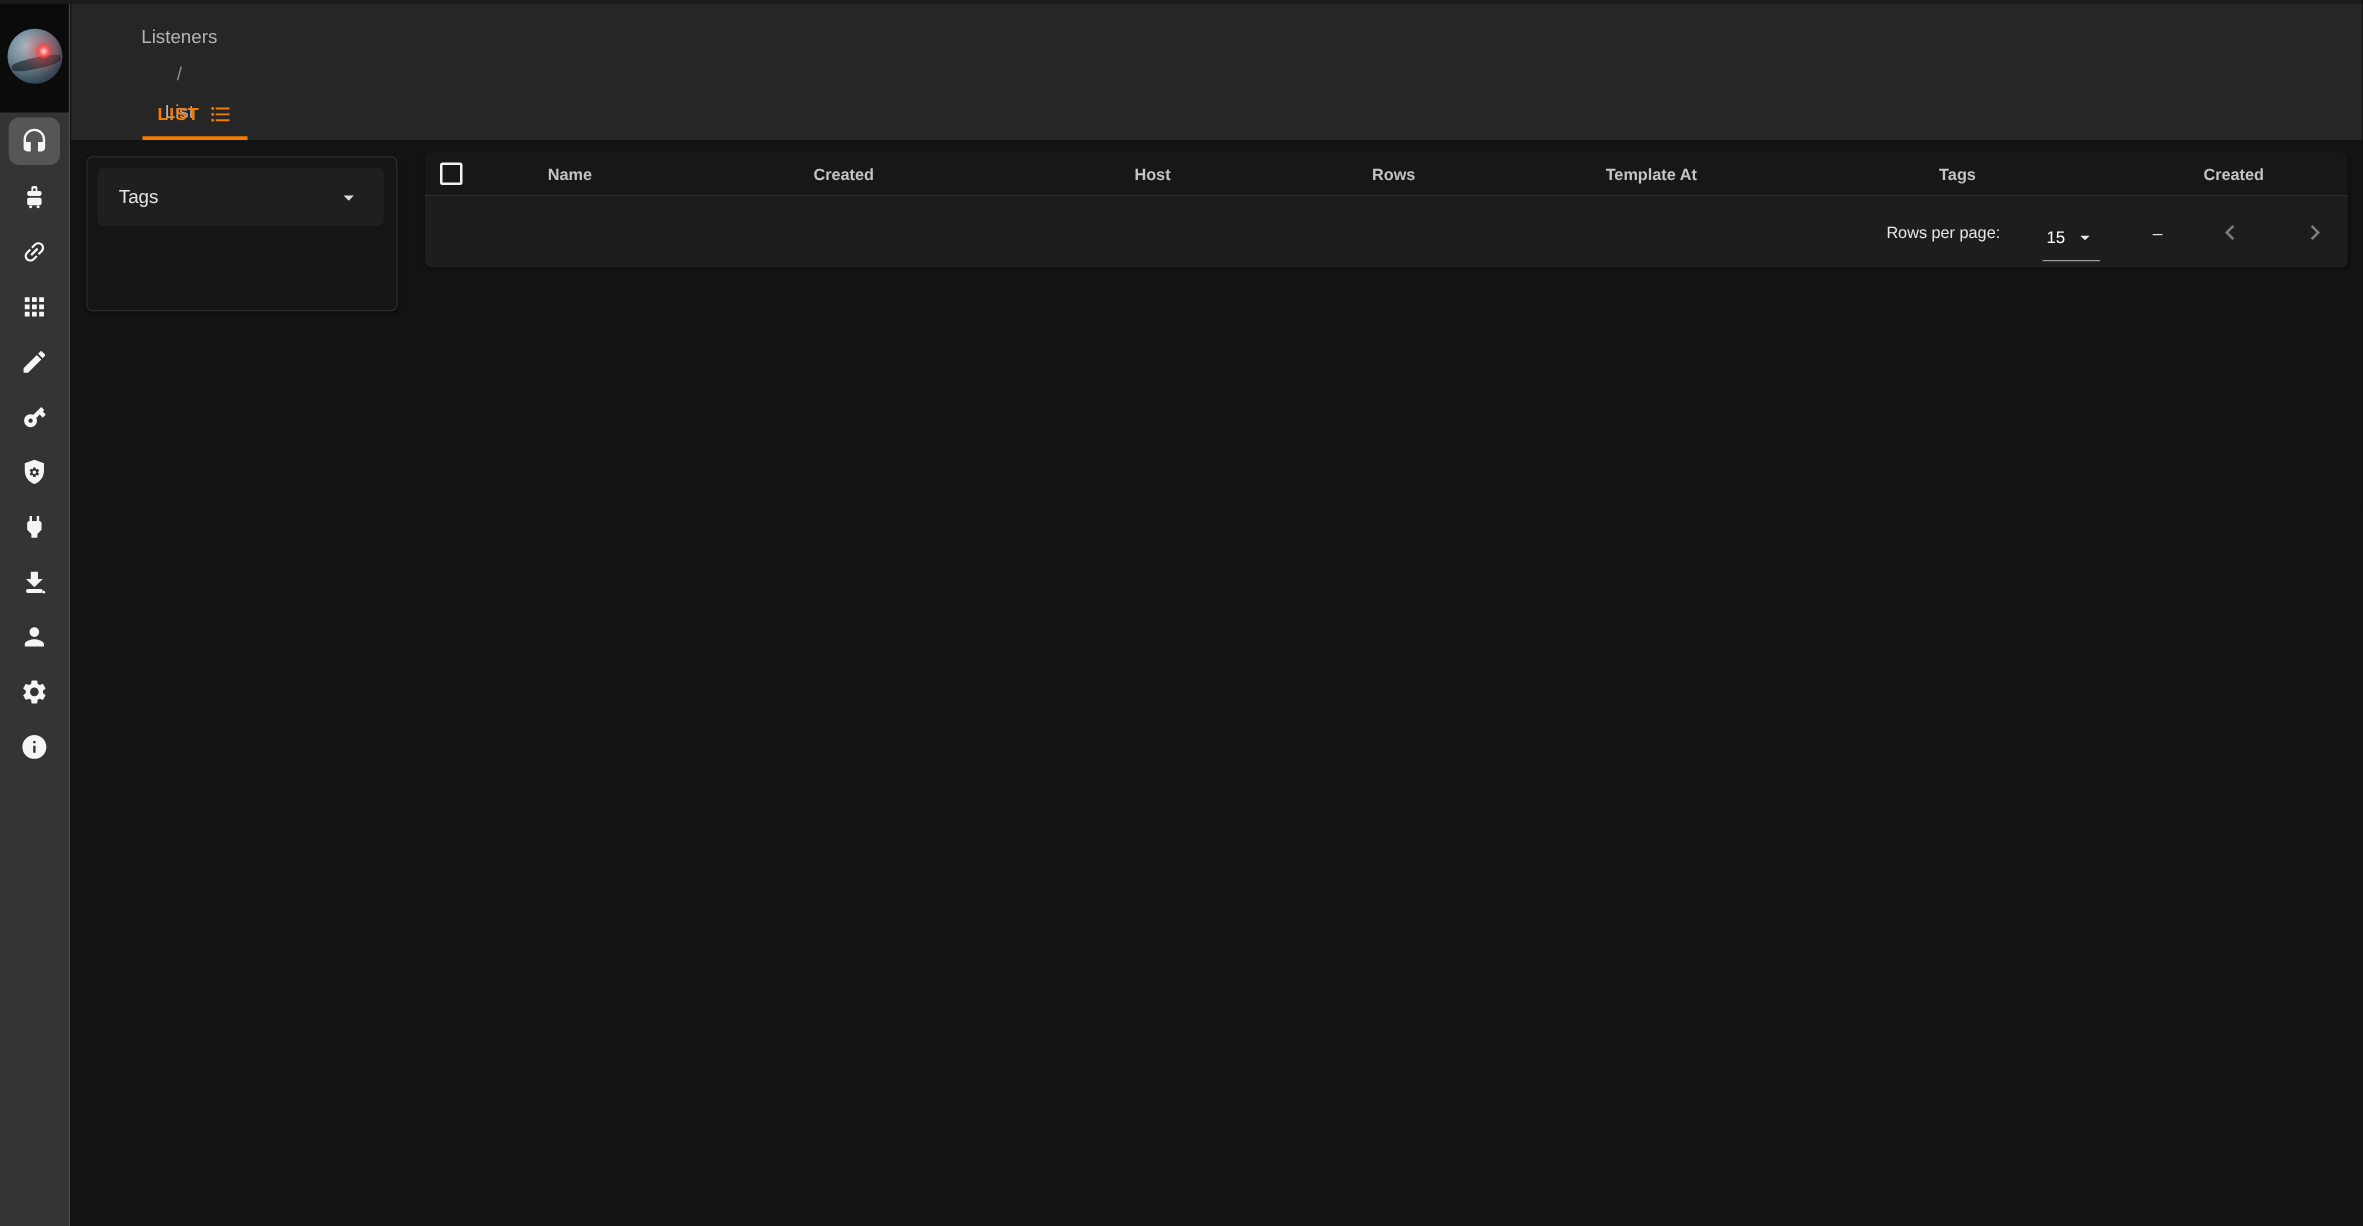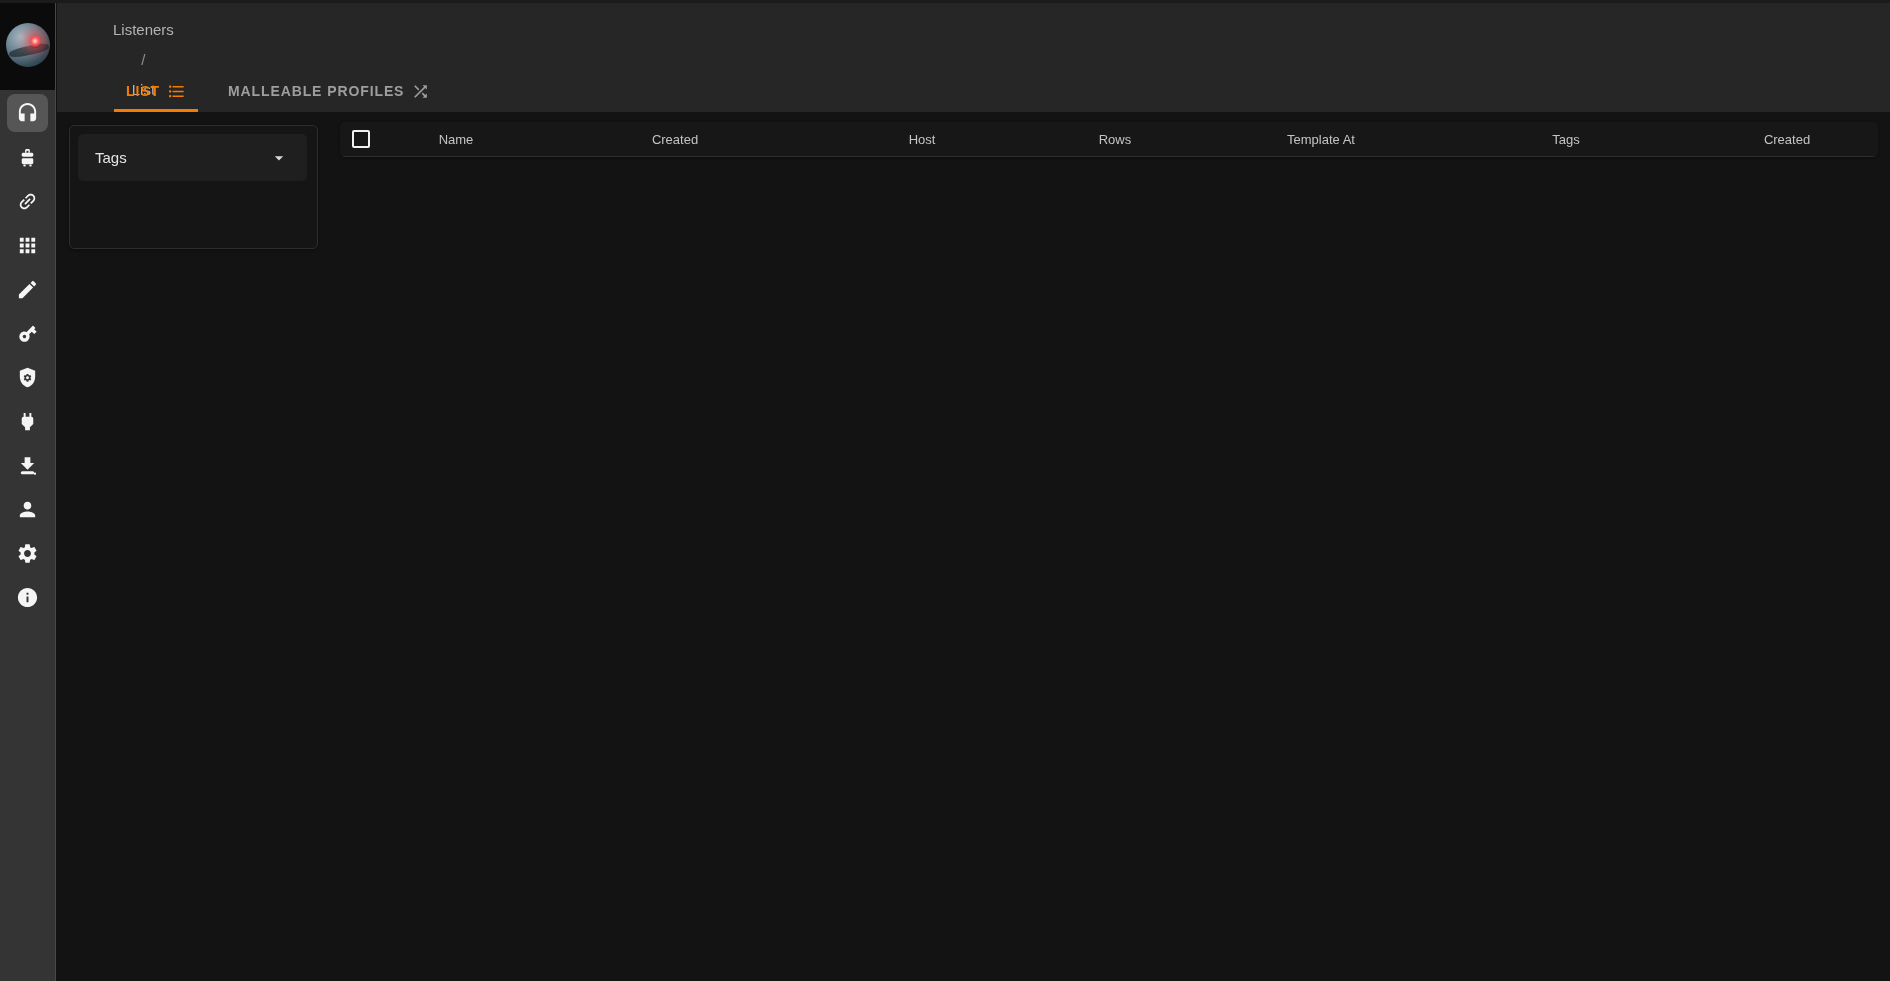--- a/index.html
+++ b/index.html
@@ -63,21 +63,21 @@
   .tags-select { margin:8px 10px 0 8px; height:47px; background:#1f1f1f; border-radius:5px;
     display:flex; align-items:center; justify-content:space-between; padding:0 18px 0 17px; cursor:pointer; }
   .tags-select .label { color:#e4e4e4; font-size:15px; font-weight:500; }
   .tags-select svg { width:20px; height:20px; fill:#dadada; }
 
   
   .table-card { position:absolute; left:283px; top:10px; width:1538px;
     background:#1d1d1d; border-radius:5px; box-shadow:0 1px 3px rgba(0,0,0,.4); overflow:hidden; }
   .t-header { display:flex; align-items:center; height:35px; background:#171717;
     border-bottom:1px solid #2d2d2d; }
-  .t-header .cell { font-size:13px; font-weight:400; color:#c4c4c4; text-align:center; }
+  .t-header .cell { font-size:13px; font-weight:700; color:#c4c4c4; text-align:center; }
   .cell { flex:none; }
   .c0{width:42px; display:flex; align-items:center; justify-content:center;}
   .c1{width:148px;} .c2{width:290px;} .c3{width:204px;} .c4{width:182px;}
   .c5{width:230px;} .c6{width:260px;} .c7{width:182px;}
   .checkbox { width:18px; height:18px; border:2px solid #f2f2f2; border-radius:2px;
     background:transparent; cursor:pointer; }
   .t-empty { height:33px; display:flex; align-items:center; justify-content:center;
     color:#a2a2a2; font-size:15px; border-bottom:1px solid #2d2d2d; }
   .t-pagination { height:57px; display:flex; align-items:center; justify-content:flex-end;
     padding-right:12px; color:#e6e6e6; }
@@ -180,26 +180,20 @@
     </div>
 
 
     <div class="tabbar">
       <div class="tab active">
         <span>LIST</span>
         <svg viewBox="0 0 24 24">
             <path d="M4 10.5c-.83 0-1.5.67-1.5 1.5s.67 1.5 1.5 1.5 1.5-.67 1.5-1.5-.67-1.5-1.5-1.5zm0-6c-.83 0-1.5.67-1.5 1.5S3.17 7.5 4 7.5 5.5 6.83 5.5 6 4.83 4.5 4 4.5zm0 12c-.83 0-1.5.68-1.5 1.5s.68 1.5 1.5 1.5 1.5-.68 1.5-1.5-.67-1.5-1.5-1.5zM7 19h14v-2H7v2zm0-6h14v-2H7v2zm0-8v2h14V5H7z"></path>
           </svg>
       </div>
-      <div class="tab">
-        <span>MALLEABLE PROFILES</span>
-        <svg viewBox="0 0 24 24">
-            <path d="M10.59 9.17 5.41 4 4 5.41l5.17 5.17 1.42-1.41zM14.5 4l2.04 2.04L4 18.59 5.41 20 17.96 7.46 20 9.5V4h-5.5zm.33 9.41-1.41 1.41 3.13 3.13L14.5 20H20v-5.5l-2.04 2.04-3.13-3.13z"></path>
-          </svg>
-      </div>
     </div>
   </header>
 
   <main class="content">
 
     <section class="tags-card">
       <div class="tags-select">
         <span class="label">Tags</span>
         <svg viewBox="0 0 24 24">
             <path d="M7 10l5 5 5-5z"></path>
@@ -215,16 +209,36 @@
         <div class="cell c1">Name</div>
         <div class="cell c2">Created</div>
         <div class="cell c3">Host</div>
         <div class="cell c4">Rows</div>
         <div class="cell c5">Template At</div>
         <div class="cell c6">Tags</div>
         <div class="cell c7">Created</div>
       </div>
 
 
+      <div class="t-pagination">
+        <span class="rpp-label">Rows per page:</span>
+        <div class="rpp-select">
+          <span class="val">15</span>
+          <svg viewBox="0 0 24 24">
+              <path d="M7 10l5 5 5-5z"></path>
+            </svg>
+        </div>
+        <span class="range">–</span>
+        <button class="pg-btn">
+          <svg viewBox="0 0 24 24">
+              <path d="M15.41 7.41 14 6l-6 6 6 6 1.41-1.41L10.83 12z"></path>
+            </svg>
+        </button>
+        <button class="pg-btn">
+          <svg viewBox="0 0 24 24">
+              <path d="M8.59 16.59 10 18l6-6-6-6-1.41 1.41L13.17 12z"></path>
+            </svg>
+        </button>
+      </div>
     </section>
 
   </main>
 </div>
 
 </body></html>

